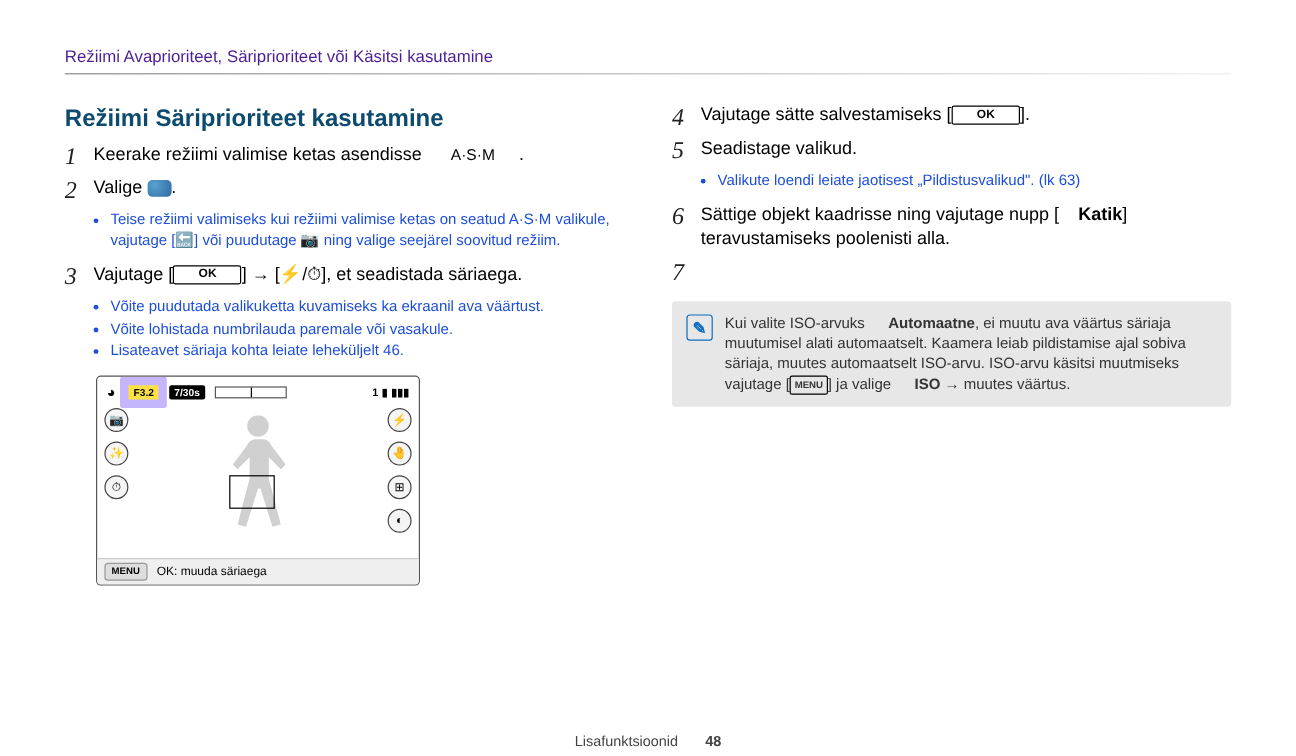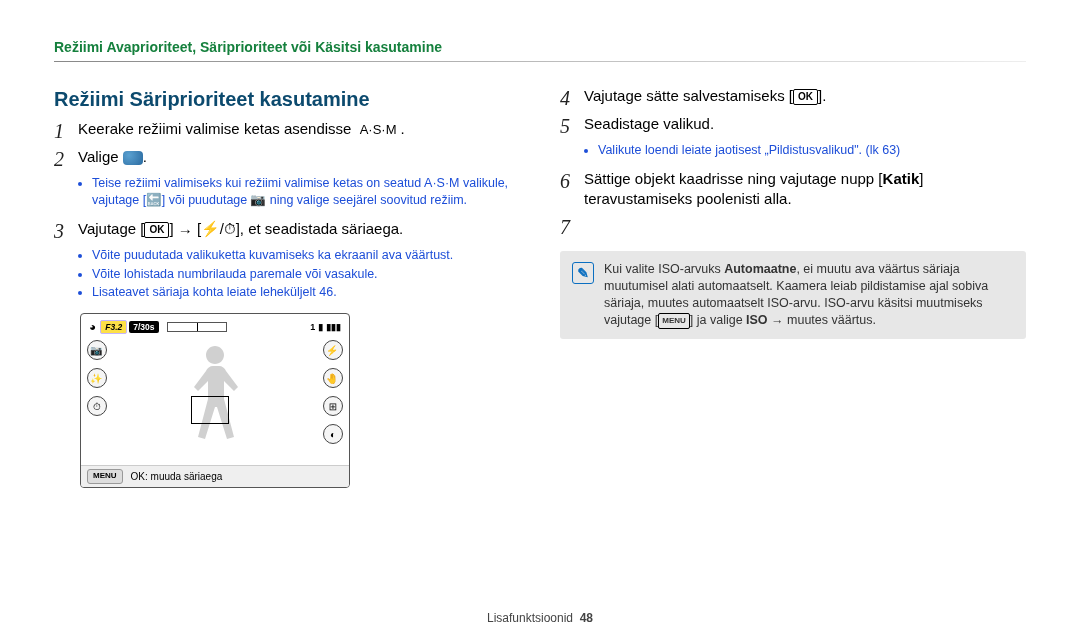--- a/index.html
+++ b/index.html
@@ -13,22 +13,22 @@
     font-size: 14px;
     line-height: 1.35;
   }
   .page {
     padding: 38px 54px 30px 54px;
     position: relative;
     height: 100%;
   }
   .breadcrumb {
     font-size: 14px;
-    color: #15803d;
-    font-weight: 700;
+    color: #4c1d95;
+    font-weight: 400;
     margin-bottom: 4px;
   }
   .underline {
     height: 1px;
     background: linear-gradient(to right, #888 0%, #eee 100%);
     margin-bottom: 24px;
   }
   .cols {
     display: flex;
     gap: 40px;
@@ -68,21 +68,21 @@
     margin-left: 38px;
     margin-bottom: 10px;
   }
   .sub li { margin-bottom: 2px; }
   .boxkey {
     display: inline-block;
     border: 1.3px solid #000;
     border-radius: 2px;
     font-size: 10px;
     font-weight: 700;
-    padding: 0 4px;
+    padding: 0 20px;
     line-height: 14px;
     vertical-align: middle;
     font-family: Arial, sans-serif;
     text-align: center;
   }
   .ok-key { min-width: 22px; }
   .menu-key { font-size: 8px; padding: 0 3px; }
   .note-box {
     display: flex;
     gap: 10px;
@@ -219,21 +219,21 @@
     font-weight: 700;
   }
   .footer {
     position: absolute;
     bottom: 4px;
     left: 0; right: 0;
     text-align: center;
     font-size: 12px;
     color: #444;
   }
-  b { font-weight: 700; }
+  b { font-weight: 700; margin-left: 16px; }
 </style>
 </head>
 <body>
 
 <div class="page">
   <div class="breadcrumb">Režiimi Avaprioriteet, Säriprioriteet või Käsitsi kasutamine</div>
   <div class="underline"></div>
 
   <div class="cols">
 
@@ -267,21 +267,21 @@
       </div>
       <ul class="sub">
         <li>Võite puudutada valikuketta kuvamiseks ka ekraanil ava väärtust.</li>
         <li>Võite lohistada numbrilauda paremale või vasakule.</li>
         <li>Lisateavet säriaja kohta leiate leheküljelt 46.</li>
       </ul>
 
       <div class="camera-screen">
         <div class="cs-topbar">
           <span style="font-size:12px;margin-right:4px;">◕</span>
-          <span class="cs-pill" style="background:#fde047;color:#000;border:1px solid #c4b5fd;font-style:italic;">F3.2</span>
+          <span class="cs-pill" style="background:#fde047;color:#000;border:7px solid #c4b5fd;">F3.2</span>
           <span class="cs-pill">7/30s</span>
           <span class="cs-ev"></span>
           <div class="cs-right-icons">
             <span>1</span>
             <span>▮</span>
             <span>▮▮▮</span>
           </div>
         </div>
         <div class="cs-left-icons">
           <div class="cs-circle">📷</div>

